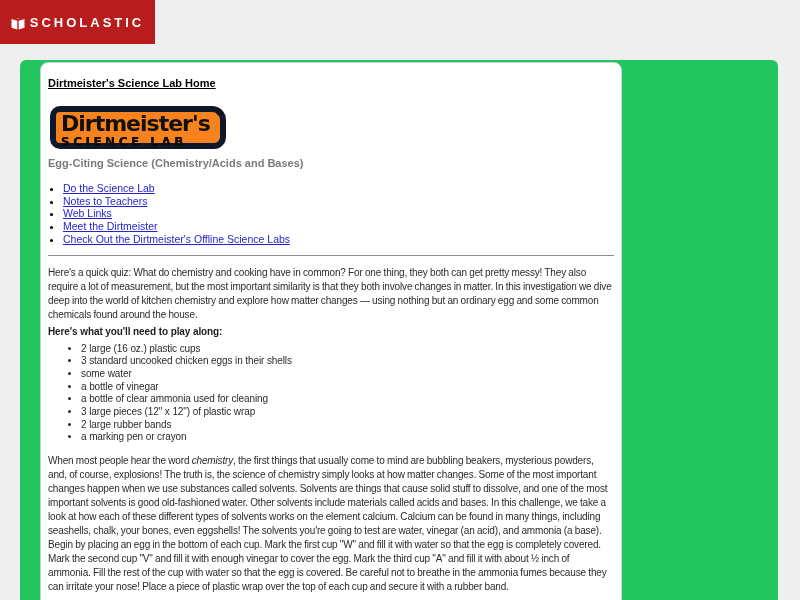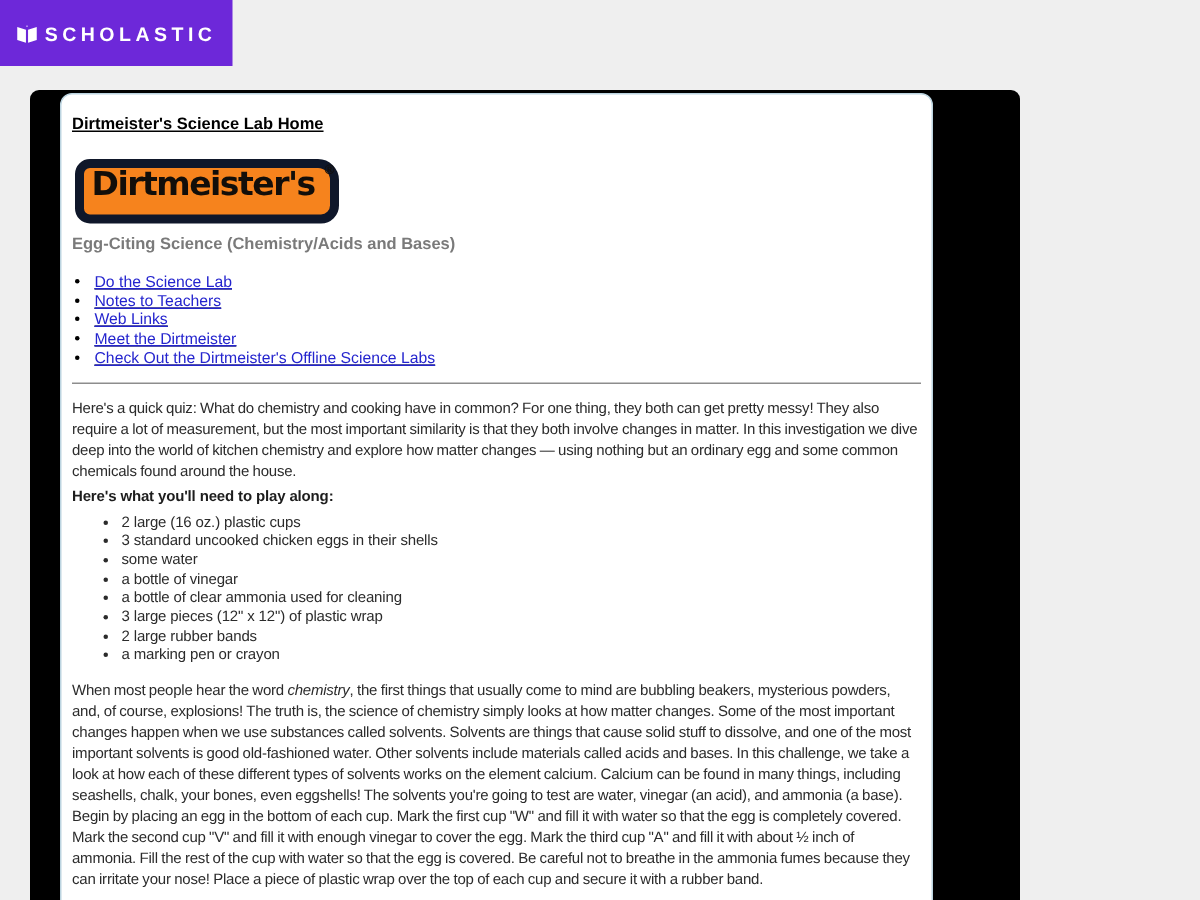--- a/index.html
+++ b/index.html
@@ -8,36 +8,36 @@
     width:800px; height:600px;
     background:#EFEFEF;
     font-family:"Liberation Sans", sans-serif;
     overflow:hidden;
     position:relative;
   }
   
   .header { position:absolute; top:0; left:0; width:800px; height:56px; }
   .brand-block {
     position:absolute; left:0; top:0; width:155px; height:44px;
-    background:#6d28d9; color:#fff;
+    background:#b91c1c; color:#fff;
     display:flex; align-items:center; justify-content:center; gap:5px;
   }
   .brand-text {
     font-size:13px; font-weight:bold; letter-spacing:3px; color:#fff;
     white-space:nowrap;
   }
   .book-icon { display:inline-block; width:14px; height:12px; }
   .page-title {
     position:absolute; left:171px; top:19px;
     font-size:17px; color:#5B4EA5;
   }
   
   .wrapper {
-    position:absolute; left:20px; top:60px; width:660px; height:540px;
-    background:#000000; border-radius:6px 6px 0 0; overflow:hidden;
+    position:absolute; left:20px; top:60px; width:758px; height:540px;
+    background:#22c55e; border-radius:6px 6px 0 0; overflow:hidden;
   }
   .contentbox {
     position:absolute; left:20px; top:2px; width:582px; height:620px;
     background:#ffffff; border:1px solid #BCD4E0; border-radius:8px;
     padding:10px 7px 20px 7px;
   }
   
   .home-link {
     font-size:11px; font-weight:bold; color:#000;
     text-decoration:underline; line-height:13px; display:inline-block;
@@ -61,21 +61,21 @@
   }
   .logo-reg {
     position:absolute; top:-4px; right:-3px;
     font-size:9px; color:#120e0a; font-weight:bold;
   }
   .page-heading {
     margin:7px 0 0; font-size:11px; font-weight:bold; color:#7A7A7A;
     line-height:15px;
   }
   ul.links { margin:11px 0 0; padding-left:15px; }
-  ul.links li { font-size:10.5px; line-height:12.7px; color:#000;text-decoration:underline; }
+  ul.links li { font-size:10.5px; line-height:12.7px; color:#000; }
   ul.links a { color:#2424CE; text-decoration:underline; }
   hr.rule { border:0; border-top:1px solid #8d8d8d; margin:9px 0 0; }
   p.body-text {
     font-size:10px; line-height:14px; margin:10px 0 0;
     color:#2b2b2b; letter-spacing:-0.15px; word-spacing:-0.3px;
   }
   p.tight { margin-top:0; }
   .sub-heading {
     font-size:10px; font-weight:bold; color:#1d1d1d;
     margin:3px 0 0; line-height:14px; letter-spacing:-0.1px;
@@ -102,20 +102,21 @@
   </div>
 </div>
 
 <div class="wrapper">
   <div class="contentbox">
 
     <a href="#" class="home-link">Dirtmeister's Science Lab Home</a>
 
     <div class="logo">
       <div class="logo-line1">Dirtmeister's</div>
+      <div class="logo-line2">SCIENCE LAB</div>
       <span class="logo-reg">®</span>
     </div>
 
     <h2 class="page-heading">Egg-Citing Science (Chemistry/Acids and Bases)</h2>
 
     <ul class="links">
       <li><a href="#">Do the Science Lab</a></li>
       <li><a href="#">Notes to Teachers</a></li>
       <li><a href="#">Web Links</a></li>
       <li><a href="#">Meet the Dirtmeister</a></li>

